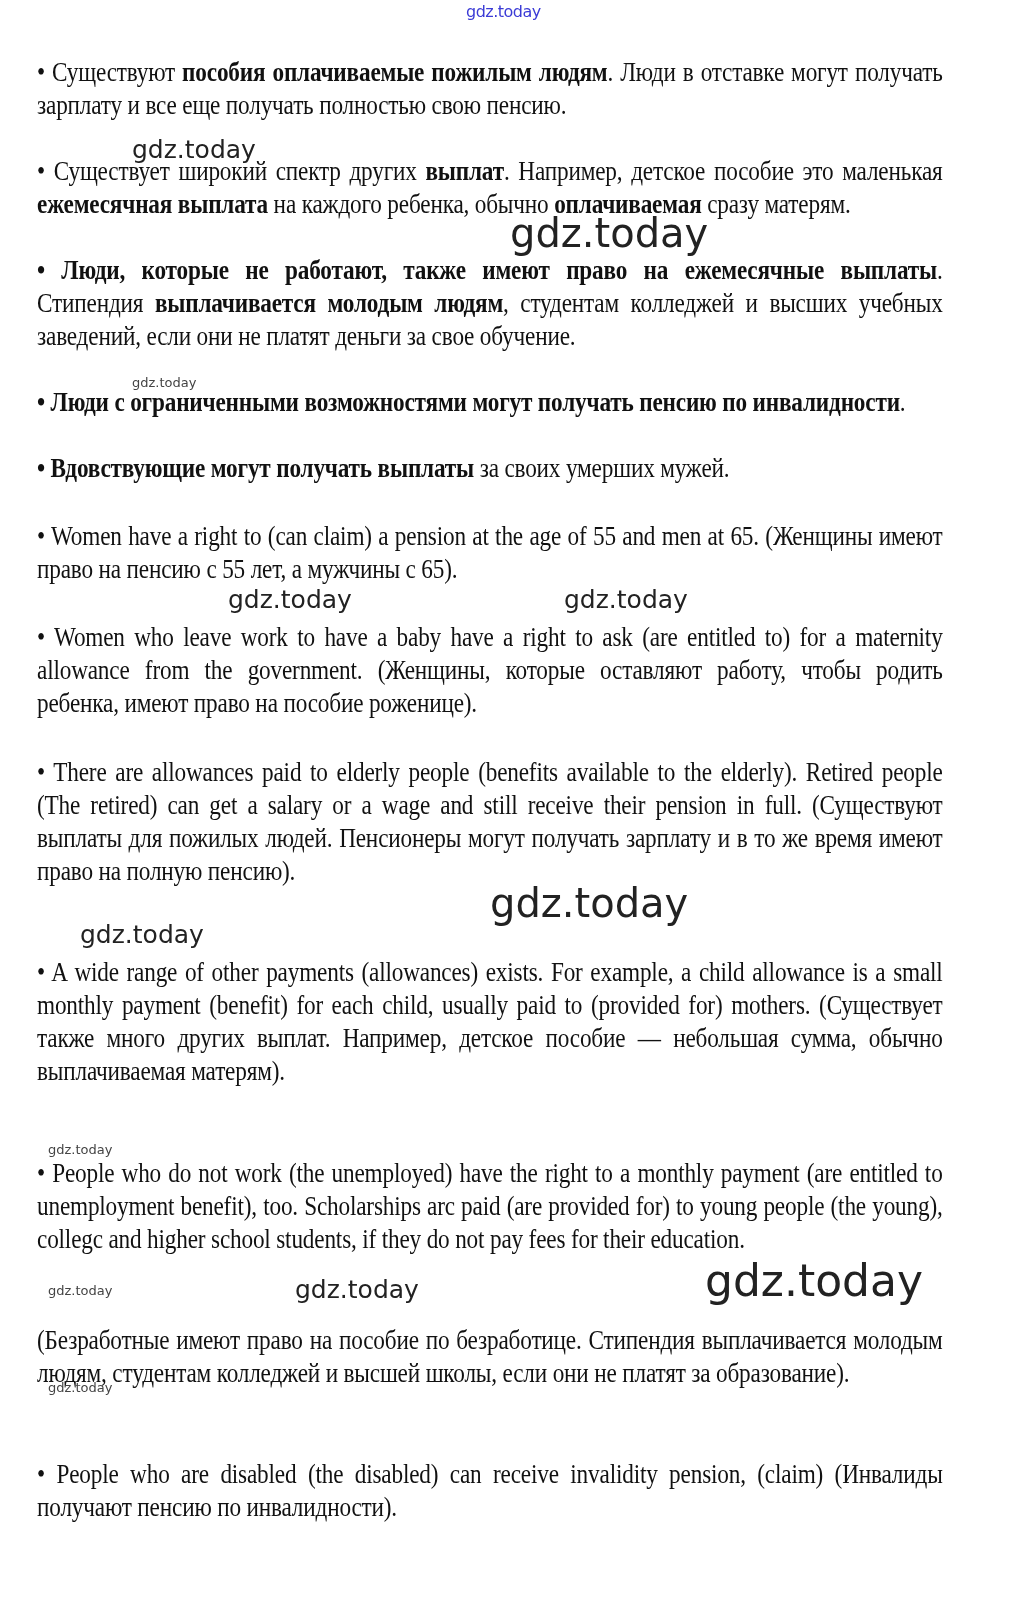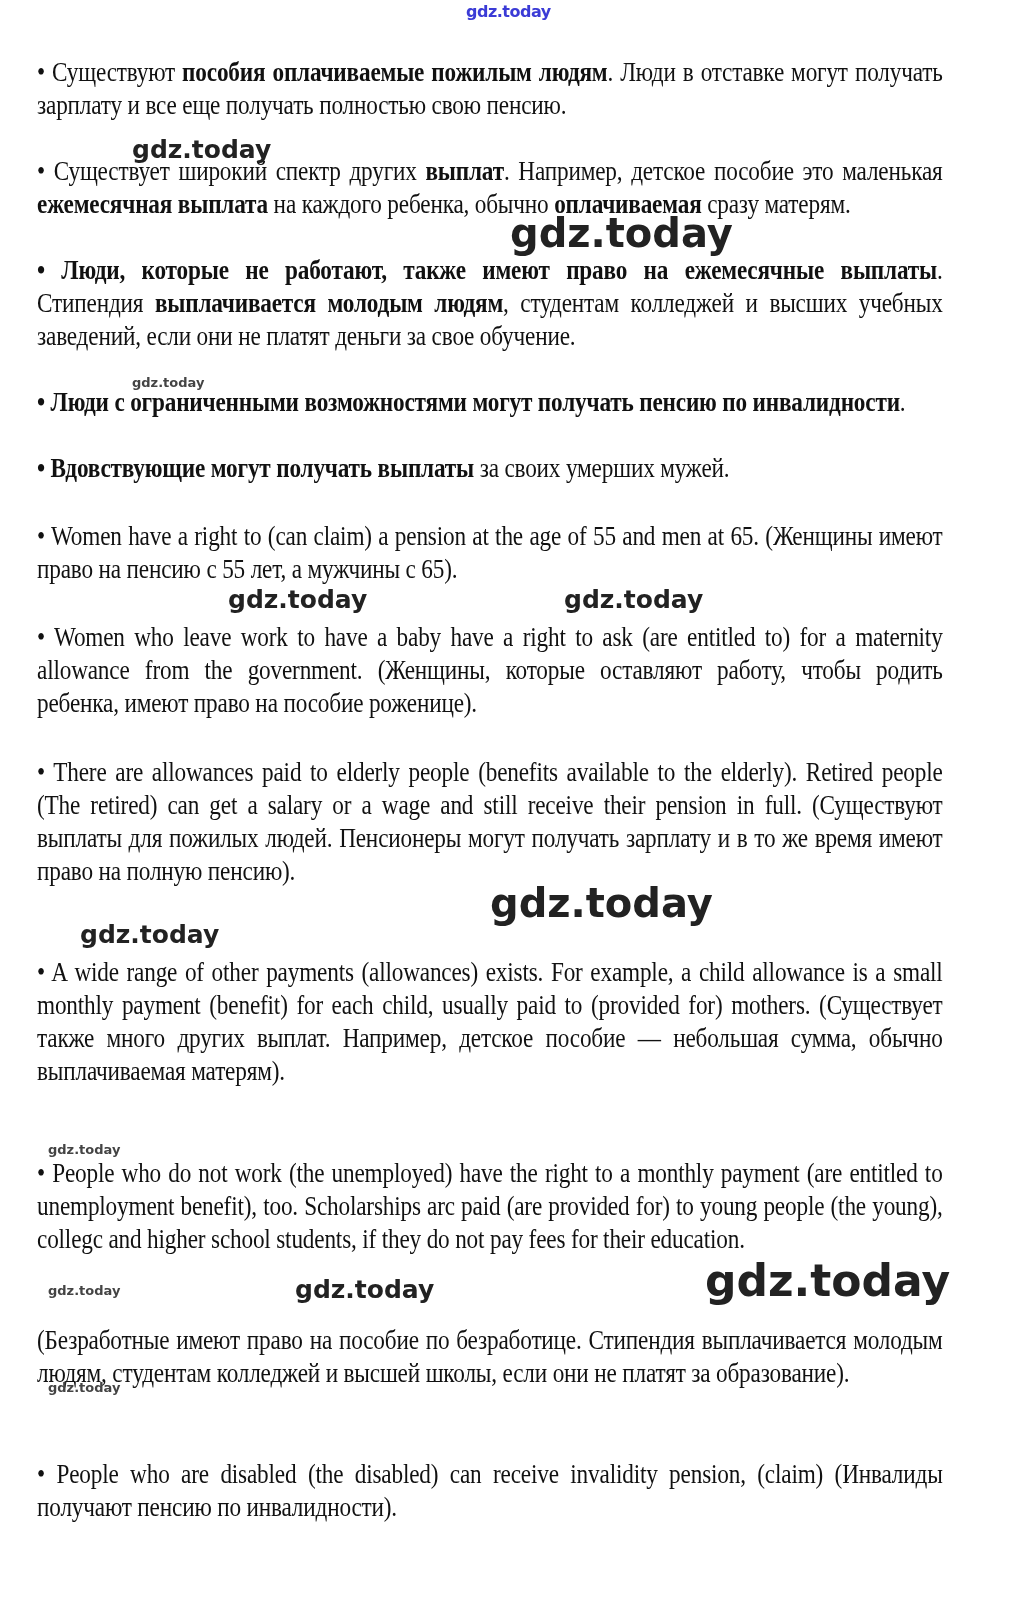--- a/index.html
+++ b/index.html
@@ -8,21 +8,21 @@
       font-family: "Liberation Serif", "DejaVu Serif", serif;
       color: #111;
     }
     .page { position: absolute; left: 37px; top: 56px; width: 906px; }
     .para {
       font-size: 27px; line-height: 33px; text-align: justify;
       transform: scaleX(0.86); transform-origin: left top; width: 1053px;
       margin: 0; letter-spacing: -0.2px;
     }
     .para b { font-weight: bold; }
-    .wm { position: absolute; font-family: "DejaVu Sans", sans-serif; color: #222; font-weight: 700; white-space: nowrap; }
+    .wm { position: absolute; font-family: "DejaVu Sans", sans-serif; color: #222; font-weight: 400; white-space: nowrap; }
     .wm-top { color: #3b3bd6; font-size: 16px; top: 2px; left: 466px; letter-spacing: -0.5px; }
     .wm-sm { font-size: 13px; color: #444; }
     .wm-md { font-size: 25px; }
     .wm-lg { font-size: 40px; }
     .wm-xl { font-size: 44px; }
   </style>
 </head>
 <body>
 
 <div class="wm wm-top">gdz.today</div>

